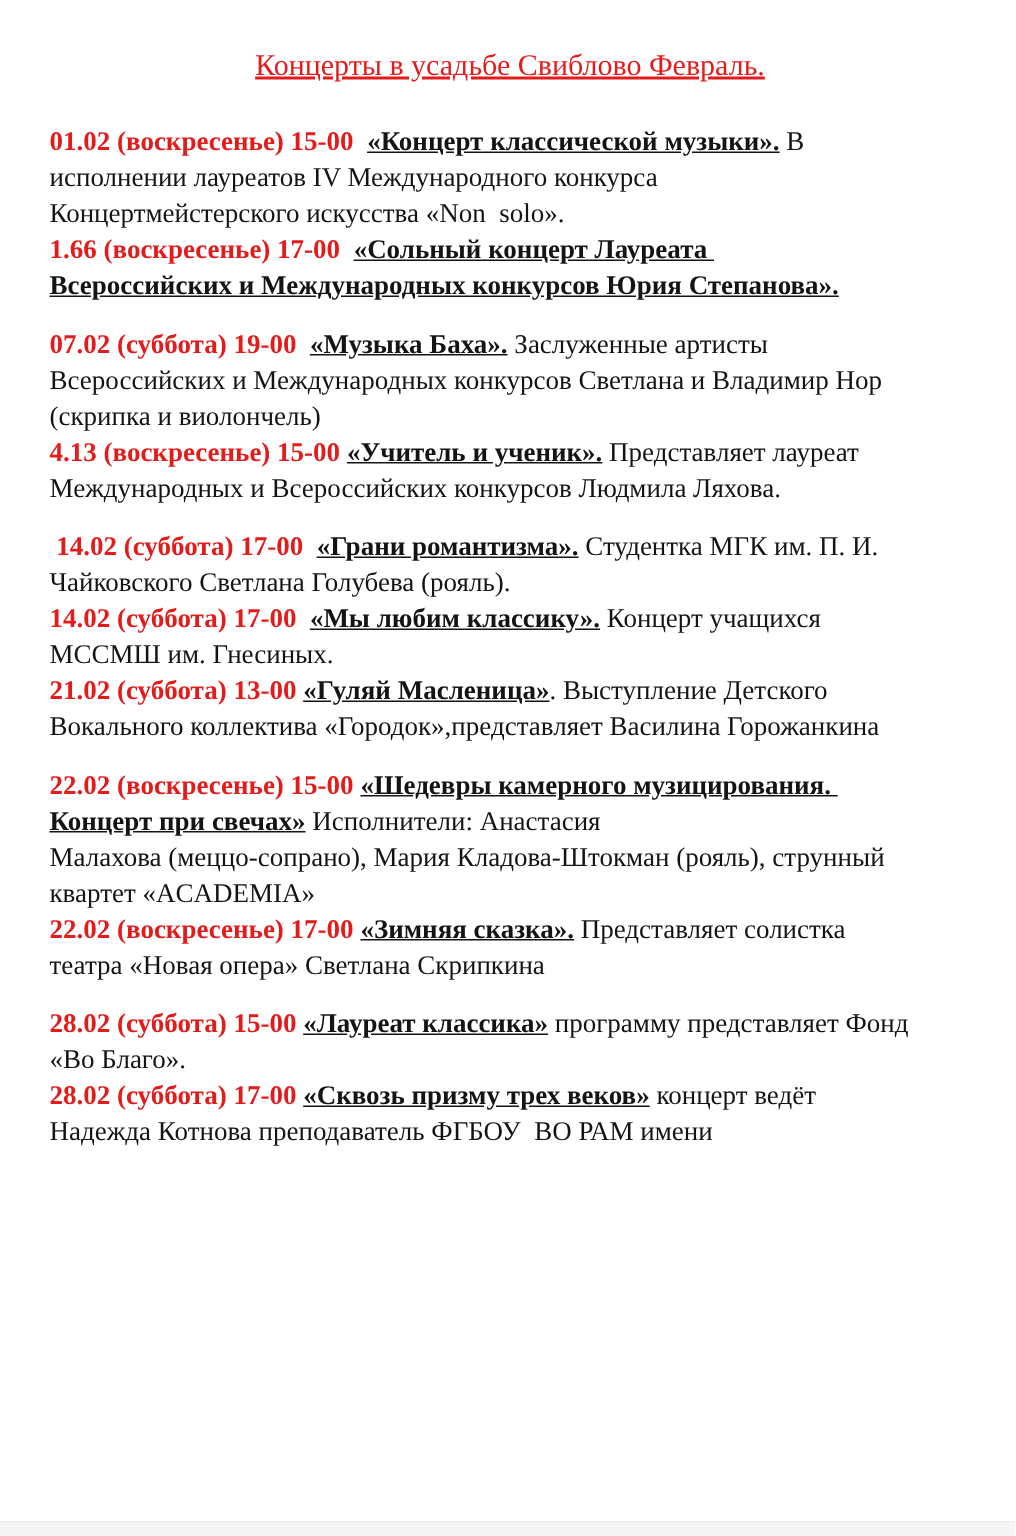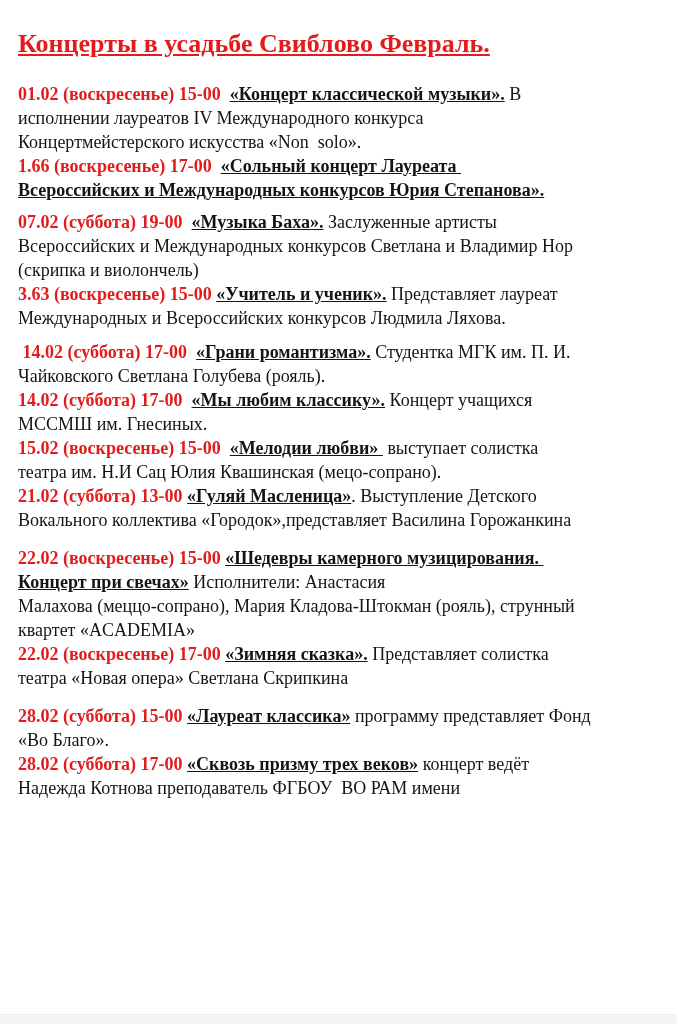--- a/index.html
+++ b/index.html
@@ -9,30 +9,30 @@
     background: #ffffff;
     color: var(--text);
     font-family: "Liberation Serif", "DejaVu Serif", serif;
     font-size: 18px;
     line-height: 24px;
     overflow: hidden;
     position: relative;
     padding: 30px 15px 0 18px;
   }
   .page-title {
-    font-size: 26px;
+    font-size: 20px;
     line-height: 28px;
-    font-weight: bold;
+    font-weight: normal;
     color: var(--red);
     text-decoration: underline;
-    text-align: left;
+    text-align: center;
     margin-bottom: 24px;
     white-space: pre-wrap;
   }
-  .group { margin: 0; }
+  .group { margin: 15px; }
   .g2 { margin-top: 8px; }
   .g3 { margin-top: 10px; }
   .g4 { margin-top: 14px; }
   .g5 { margin-top: 14px; }
   .entry { margin: 0; }
   .date {
     color: var(--red);
     font-weight: bold;
     white-space: pre-wrap;
   }
@@ -68,31 +68,29 @@
 исполнении лауреатов IV Международного конкурса
 Концертмейстерского искусства «Non  solo».</span></p>
     <p class="entry"><span class="date">1.66 (воскресенье) 17-00  </span><span class="etitle">«Сольный концерт Лауреата 
 Всероссийских и Международных конкурсов Юрия Степанова».</span><span class="desc"></span></p>
   </div>
 
   <div class="group g2">
     <p class="entry"><span class="date">07.02 (суббота) 19-00  </span><span class="etitle">«Музыка Баха».</span><span class="desc"> Заслуженные артисты
 Всероссийских и Международных конкурсов Светлана и Владимир Нор
 (скрипка и виолончель)</span></p>
-    <p class="entry"><span class="date">3.63 (воскресенье) 15-00 </span><span class="etitle">«Учитель и ученик».</span><span class="desc"> Представляет лауреат
+    <p class="entry"><span class="date">4.13 (воскресенье) 15-00 </span><span class="etitle">«Учитель и ученик».</span><span class="desc"> Представляет лауреат
 Международных и Всероссийских конкурсов Людмила Ляхова.</span></p>
   </div>
 
   <div class="group g3">
     <p class="entry"><span class="date"> 14.02 (суббота) 17-00  </span><span class="etitle">«Грани романтизма».</span><span class="desc"> Студентка МГК им. П. И.
 Чайковского Светлана Голубева (рояль).</span></p>
     <p class="entry"><span class="date">14.02 (суббота) 17-00  </span><span class="etitle">«Мы любим классику».</span><span class="desc"> Концерт учащихся
 МССМШ им. Гнесиных.</span></p>
-    <p class="entry"><span class="date">15.02 (воскресенье) 15-00  </span><span class="etitle">«Мелодии любви» </span><span class="desc"> выступает солистка
-театра им. Н.И Сац Юлия Квашинская (мецо-сопрано).</span></p>
     <p class="entry"><span class="date">21.02 (суббота) 13-00 </span><span class="etitle">«Гуляй Масленица»</span><span class="desc">. Выступление Детского
 Вокального коллектива «Городок»,представляет Василина Горожанкина</span></p>
   </div>
 
   <div class="group g4">
     <p class="entry"><span class="date">22.02 (воскресенье) 15-00 </span><span class="etitle">«Шедевры камерного музицирования. 
 Концерт при свечах»</span><span class="desc"> Исполнители: Анастасия
 Малахова (меццо-сопрано), Мария Кладова-Штокман (рояль), струнный
 квартет «ACADEMIA»</span></p>
     <p class="entry"><span class="date">22.02 (воскресенье) 17-00 </span><span class="etitle">«Зимняя сказка».</span><span class="desc"> Представляет солистка

